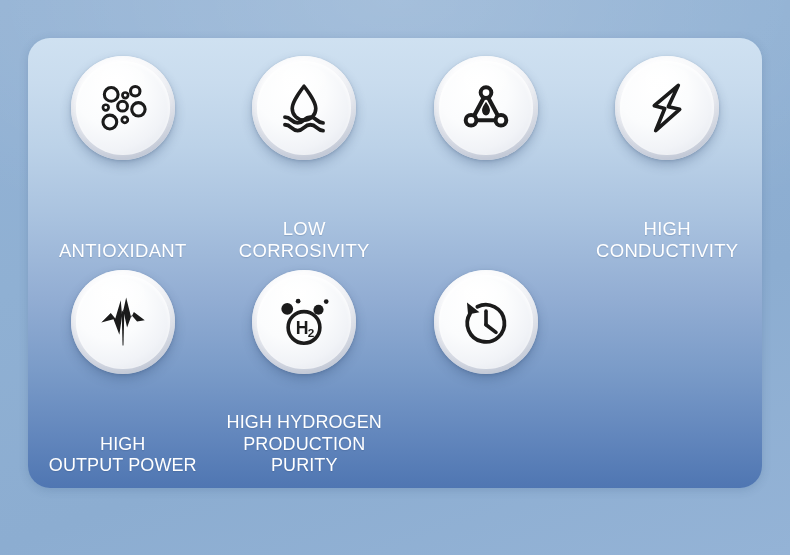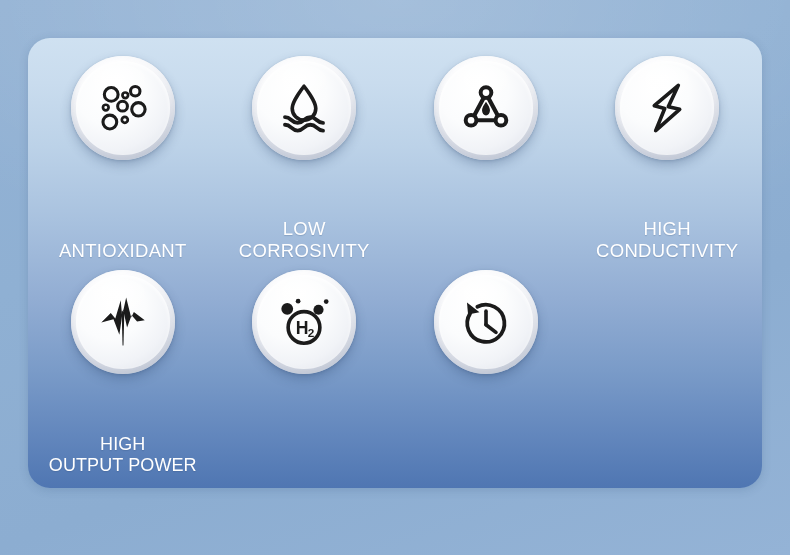--- a/index.html
+++ b/index.html
@@ -220,20 +220,22 @@
           <svg class="glyph" viewBox="0 0 64 64">
             <circle cx="32" cy="38" r="17.5" fill="none" stroke="#1b1b1b" stroke-width="4"></circle>
             <circle cx="13.5" cy="17.5" r="6.5" fill="#1b1b1b"></circle>
             <circle cx="48" cy="18.5" r="5.6" fill="#1b1b1b"></circle>
             <circle cx="25.5" cy="9" r="2.6" fill="#1b1b1b"></circle>
             <circle cx="56.5" cy="9.5" r="2.6" fill="#1b1b1b"></circle>
             <text x="23" y="45.5" font-family="'Liberation Sans', sans-serif" font-size="19.5" font-weight="bold" fill="#1b1b1b">H</text>
             <text x="36" y="48" font-family="'Liberation Sans', sans-serif" font-size="13" font-weight="bold" fill="#1b1b1b">2</text>
           </svg>
         </div>
+        <div class="label wide">HIGH HYDROGEN
+PRODUCTION PURITY</div>
       </div>
 
       <div class="cell">
         <div class="sphere">
           <svg class="glyph" viewBox="0 0 64 64">
             <path d="M14.5 22.5 A20.5 20.5 0 1 0 22.5 15.2" fill="none" stroke="#1b1b1b" stroke-width="4.2" stroke-linecap="round"></path>
             <path d="M11 10.5 L12.2 23.6 L24.8 21.2 Z" fill="#1b1b1b"></path>
             <g stroke="#1b1b1b" stroke-width="4" stroke-linecap="round" fill="none">
               <line x1="32" y1="20" x2="32" y2="35"></line>
               <line x1="32" y1="35" x2="43" y2="43.5"></line>

